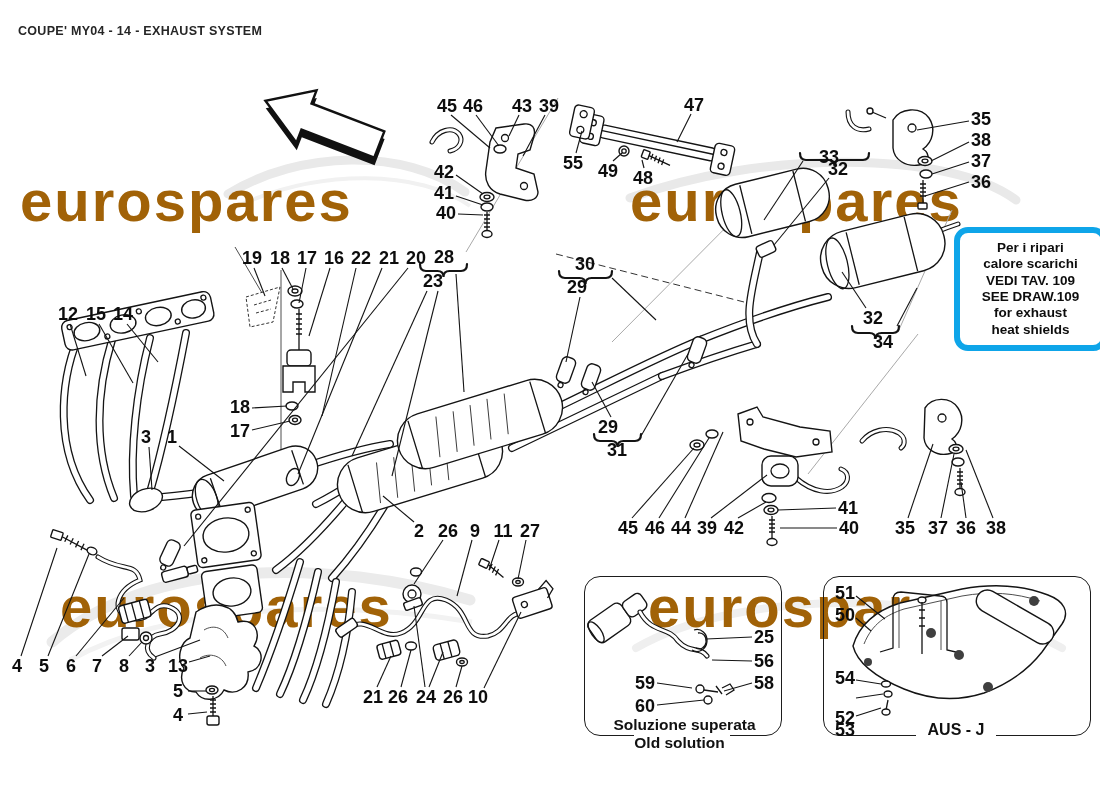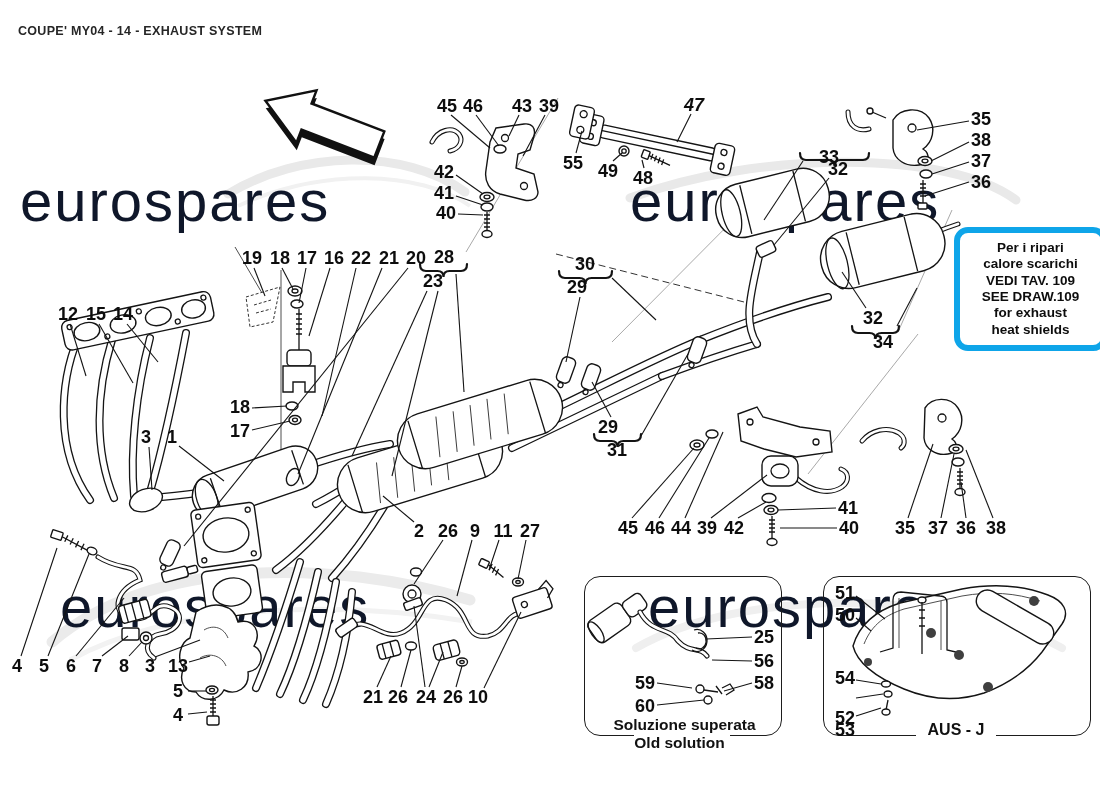--- a/index.html
+++ b/index.html
@@ -1,20 +1,20 @@
 <!DOCTYPE html>
 <html><head>
 <meta charset="utf-8">
 <style>
   html,body{margin:0;padding:0;background:#fff;}
   #canvas{position:relative;width:1100px;height:800px;background:#fff;overflow:hidden;
           font-family:"Liberation Sans",sans-serif;color:#111;}
   svg.layer{position:absolute;left:0;top:0;width:1100px;height:800px;}
   #wm-layer{z-index:0;} #art{z-index:2;} #overlay{z-index:3;}
-  .wm{position:absolute;z-index:1;color:#0f172a;font-weight:normal;font-size:58px;
+  .wm{position:absolute;z-index:1;color:#a16207;font-weight:bold;font-size:58px;
       letter-spacing:2px;line-height:1;user-select:none;white-space:nowrap;}
   #title{position:absolute;left:18px;top:24px;z-index:4;font-size:12.5px;font-weight:bold;
          letter-spacing:.3px;color:#262626;}
   .plabel{position:absolute;z-index:5;transform:translate(-50%,-50%);font-size:18px;
           font-weight:bold;line-height:1;white-space:nowrap;color:#0d0d0d;}
   .vedi{position:absolute;left:25px;top:203px;z-index:4;font-size:15px;font-weight:bold;
         font-style:italic;color:#151515;}
   .vedi div{border-bottom:1.6px solid #151515;padding:0 2px 2px 0;margin-bottom:3px;}
   #note-box{position:absolute;left:954px;top:227px;width:141px;height:112px;z-index:4;
             border:6px solid #0ea5e9;border-radius:14px;display:flex;flex-direction:column;
@@ -481,21 +481,21 @@
       <div class="plabel" style="left: 447px; top: 106px;">45</div>
       <div class="plabel" style="left: 473px; top: 106px;">46</div>
       <div class="plabel" style="left: 522px; top: 106px;">43</div>
       <div class="plabel" style="left: 549px; top: 106px;">39</div>
       <div class="plabel" style="left: 444px; top: 172px;">42</div>
       <div class="plabel" style="left: 444px; top: 193px;">41</div>
       <div class="plabel" style="left: 446px; top: 213px;">40</div>
       <div class="plabel" style="left: 573px; top: 163px;">55</div>
       <div class="plabel" style="left: 608px; top: 171px;">49</div>
       <div class="plabel" style="left: 643px; top: 178px;">48</div>
-      <div class="plabel" style="left: 694px; top: 105px; font-style: italic;">47</div>
+      <div class="plabel" style="left: 694px; top: 105px;">47</div>
       <div class="plabel" style="left: 829px; top: 143px; margin-top: 14px;">33</div>
       <div class="plabel" style="left: 838px; top: 169px;">32</div>
       <div class="plabel" style="left: 981px; top: 119px;">35</div>
       <div class="plabel" style="left: 981px; top: 140px;">38</div>
       <div class="plabel" style="left: 981px; top: 161px;">37</div>
       <div class="plabel" style="left: 981px; top: 182px;">36</div>
       <div class="plabel" style="left: 252px; top: 258px;">19</div>
       <div class="plabel" style="left: 280px; top: 258px;">18</div>
       <div class="plabel" style="left: 307px; top: 258px;">17</div>
       <div class="plabel" style="left: 334px; top: 258px;">16</div>

